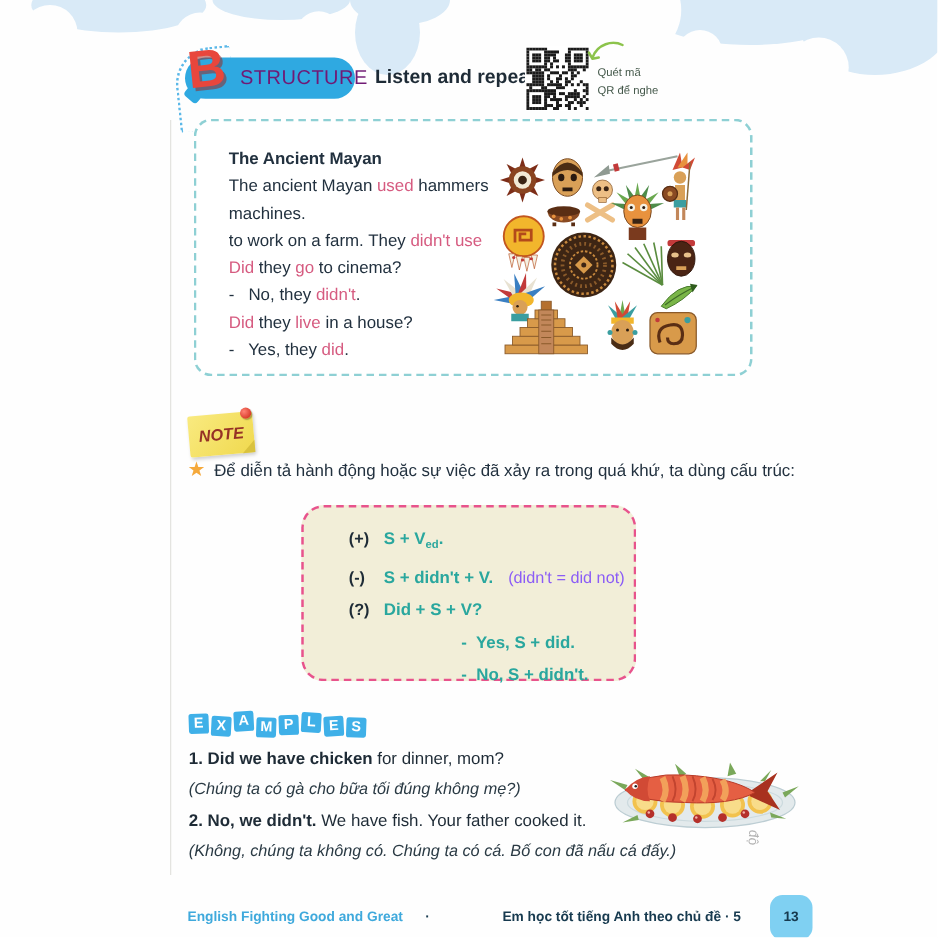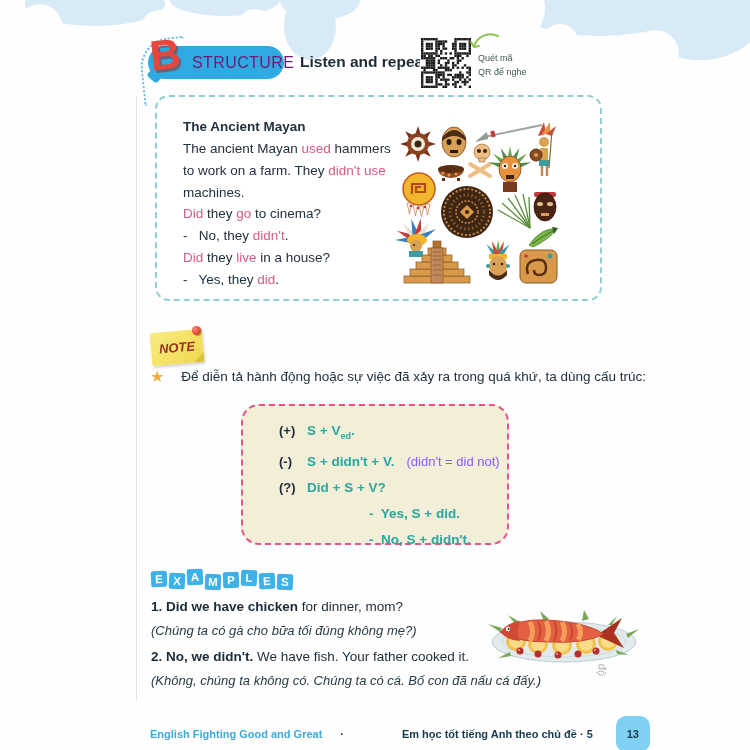--- a/index.html
+++ b/index.html
@@ -36,21 +36,21 @@
   .sticky{left:151px;top:331px;width:52px;height:33px;background:linear-gradient(135deg,#f9ea80,#f0d94e);
           transform:rotate(-5deg);border-radius:2px;box-shadow:1px 2px 3px rgba(0,0,0,.18);
           display:flex;align-items:center;justify-content:center;}
   .sticky::after{content:'';position:absolute;right:0;bottom:0;width:0;height:0;
           border-style:solid;border-width:0 0 10px 10px;border-color:transparent transparent #d9c23e transparent;}
   .sticky span{font-size:13px;font-weight:bold;font-style:italic;color:#963226;}
   .pin{left:192px;top:326px;width:9px;height:9px;border-radius:50%;
        background:radial-gradient(circle at 35% 35%,#ff8273,#c81f10);box-shadow:1px 1px 1px rgba(0,0,0,.3);}
   .rule-line{left:150px;top:368px;width:560px;display:flex;align-items:flex-start;}
   .star{color:#f5a93b;font-size:16px;margin-right:7px;line-height:18px;}
-  .rule-text{font-size:13.5px;line-height:18px;margin-left:10px;}
+  .rule-text{font-size:13.5px;line-height:18px;}
   
   .formula-box{left:241px;top:404px;width:268px;height:141px;background:var(--formula-bg);
                border:2.5px dashed var(--formula-border-pink);border-radius:18px;
                box-sizing:border-box;padding:15px 0 0 36px;}
   .f-row{display:flex;align-items:baseline;margin-bottom:6px;line-height:20px;white-space:pre;}
   .f-row.indent{margin-left:62px;}
   .f-label{width:28px;font-weight:bold;font-size:13px;color:#1e2b36;}
   .f-teal{color:var(--formula-teal);font-weight:bold;font-size:13.5px;}
   .f-teal sub{font-size:9px;}
   .f-note{margin-left:12px;font-size:13px;color:#8b5cf6;}
@@ -356,22 +356,22 @@
     <path d="M1,9 L4,14 L9,13" stroke="#8cc34b" stroke-width="2" fill="none" stroke-linecap="round" stroke-linejoin="round"></path>
   </svg>
   <div class="abs qr-cap1">Quét mã</div>
   <div class="abs qr-cap2">QR để nghe</div>
 
   <div class="abs dialogue-box"></div>
   <div class="abs dialogue-text">
     <div class="dialogue-title">The Ancient Mayan</div>
     <div>
         <div class="rich-line"><span>The ancient Mayan </span><span class="hl">used</span><span> hammers</span></div>
+        <div class="rich-line"><span>machines.</span></div>
         <div class="rich-line"><span>to work on a farm. They </span><span class="hl">didn't use</span></div>
-        <div class="rich-line"><span>machines.</span></div>
         <div class="rich-line"><span class="hl">Did</span><span> they </span><span class="hl">go</span><span> to cinema?</span></div>
         <div class="rich-line"><span>-   No, they </span><span class="hl">didn't</span><span>.</span></div>
         <div class="rich-line"><span class="hl">Did</span><span> they </span><span class="hl">live</span><span> in a house?</span></div>
         <div class="rich-line"><span>-   Yes, they </span><span class="hl">did</span><span>.</span></div>
       </div>
   </div>
 
   <svg class="abs mayan" width="200" height="182" viewBox="0 0 200 182">
 
     <g>

